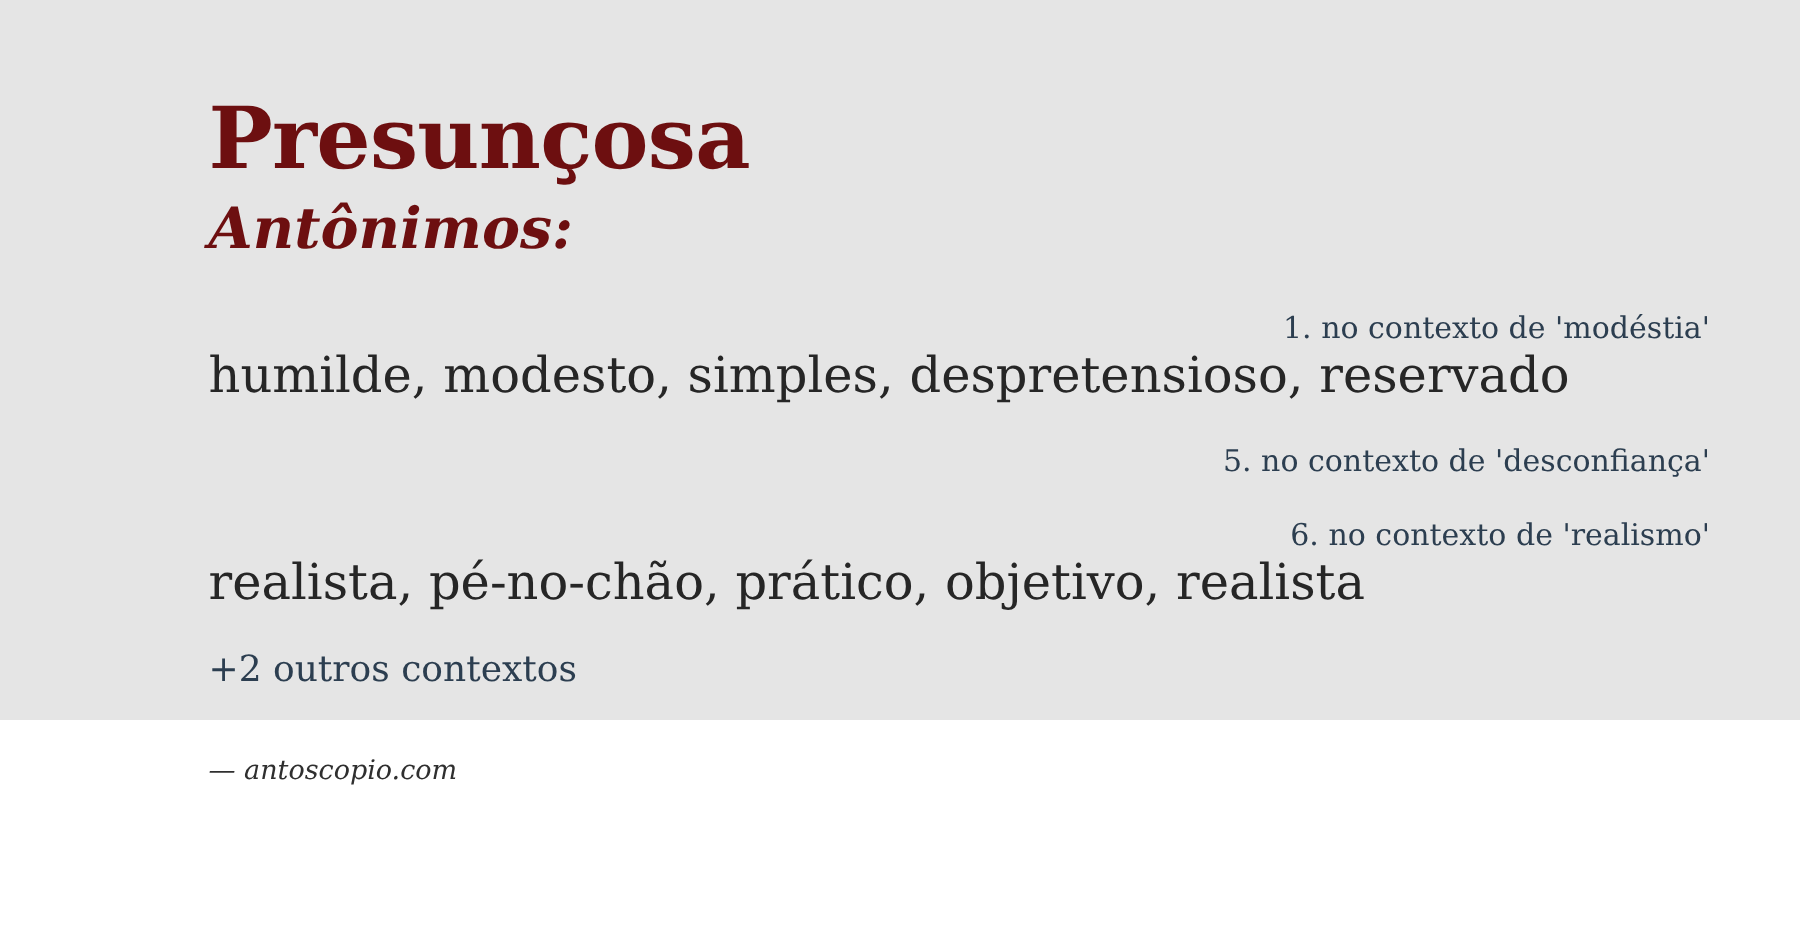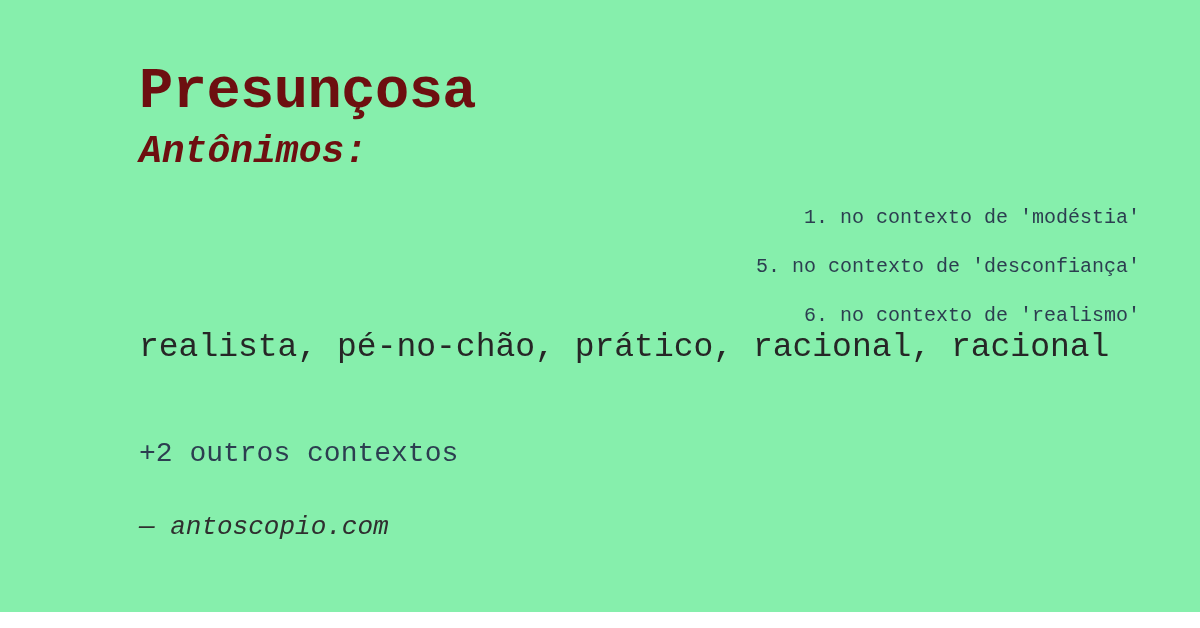--- a/index.html
+++ b/index.html
@@ -7,24 +7,23 @@
     padding: 0;
     background: #ffffff;
     width: 1200px;
     height: 628px;
     overflow: hidden;
     font-family: "DejaVu Serif", "Liberation Serif", serif;
   }
   .card {
     box-sizing: border-box;
     width: 1200px;
-    height: 612px;
+    height: 480px;
     padding: 64px 60px 0 139px;
-    background: #86efac;
-    font-family: Liberation Mono, monospace;
+    background: #e5e5e5;
   }
   .headword {
     font-size: 57px;
     font-weight: bold;
     line-height: 1;
     margin: 0;
     color: #6d0f10;
     letter-spacing: -0.5px;
   }
   .subtitle {
@@ -46,56 +45,56 @@
     line-height: 1.2;
     color: #2c3e50;
     text-align: right;
   }
   .antonyms {
     font-size: 33px;
     line-height: 1.2;
     color: #262626;
   }
   .more-contexts {
-    font-size: 28px;
+    font-size: 24px;
     line-height: 1.2;
     color: #2c3e50;
     display: inline-block;
-    margin-top: 44px;
   }
   .attribution {
     margin-top: 42px;
-    font-size: 26px;
+    font-size: 18px;
     font-style: italic;
     line-height: 1.2;
     color: #2f2f2f;
   }
 </style>
 </head>
 <body>
 
 <div class="card">
 
   <h1 class="headword">Presunçosa</h1>
 
   <div class="subtitle">Antônimos:</div>
 
   <div class="sections">
 
     <section class="context-section">
       <div class="ctx-label">1. no contexto de 'modéstia'</div>
+      <div class="antonyms">humilde, modesto, simples, despretensioso, reservado</div>
     </section>
 
     <section class="context-section">
       <div class="ctx-label">5. no contexto de 'desconfiança'</div>
     </section>
 
     <section class="context-section">
       <div class="ctx-label">6. no contexto de 'realismo'</div>
-      <div class="antonyms">realista, pé-no-chão, prático, racional, racional</div>
+      <div class="antonyms">realista, pé-no-chão, prático, objetivo, realista</div>
     </section>
 
   </div>
 
   <div class="more-contexts">+2 outros contextos</div>
 
   <div class="attribution">— antoscopio.com</div>
 
 </div>
 

